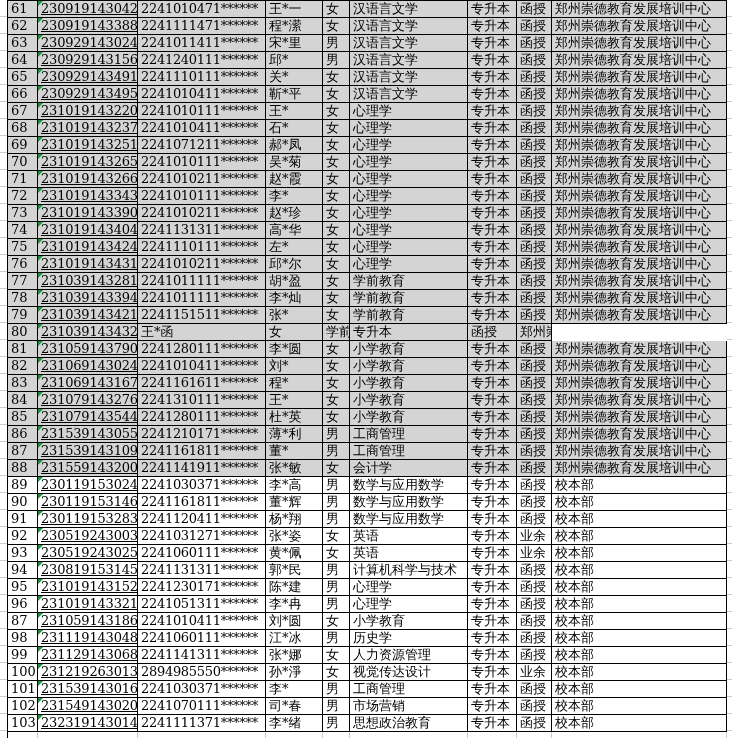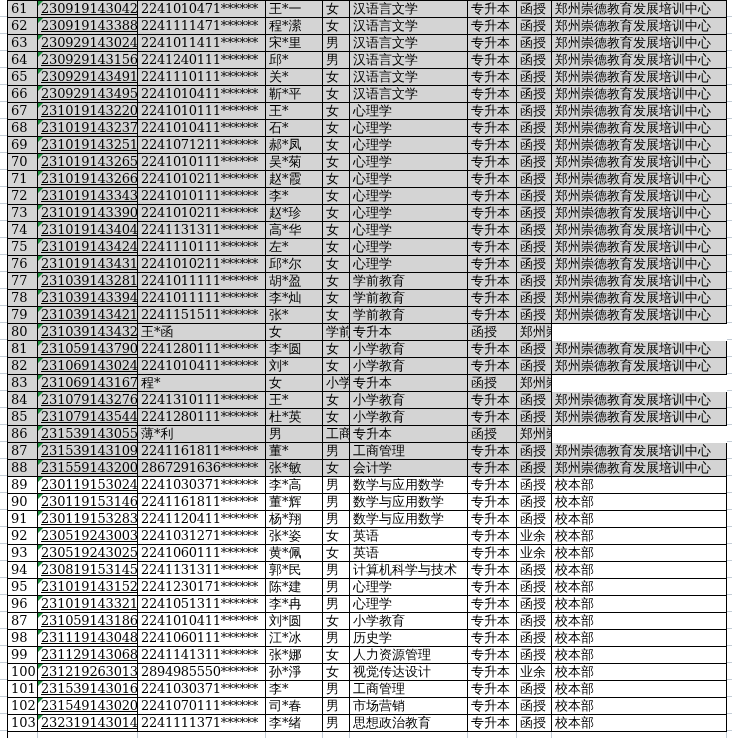--- a/index.html
+++ b/index.html
@@ -304,20 +304,21 @@
         <div class="cell col-name">刘*</div>
         <div class="cell col-gender">女</div>
         <div class="cell col-major">小学教育</div>
         <div class="cell col-level">专升本</div>
         <div class="cell col-form">函授</div>
         <div class="cell col-site">郑州崇德教育发展培训中心</div>
       </div>
       <div class="row shaded">
         <div class="cell col-seq">83</div>
         <div class="cell col-id">231069143167<span class="flag"></span></div>
+        <div class="cell col-cert">2241161611******</div>
         <div class="cell col-name">程*</div>
         <div class="cell col-gender">女</div>
         <div class="cell col-major">小学教育</div>
         <div class="cell col-level">专升本</div>
         <div class="cell col-form">函授</div>
         <div class="cell col-site">郑州崇德教育发展培训中心</div>
       </div>
       <div class="row shaded">
         <div class="cell col-seq">84</div>
         <div class="cell col-id">231079143276<span class="flag"></span></div>
@@ -336,20 +337,21 @@
         <div class="cell col-name">杜*英</div>
         <div class="cell col-gender">女</div>
         <div class="cell col-major">小学教育</div>
         <div class="cell col-level">专升本</div>
         <div class="cell col-form">函授</div>
         <div class="cell col-site">郑州崇德教育发展培训中心</div>
       </div>
       <div class="row shaded">
         <div class="cell col-seq">86</div>
         <div class="cell col-id">231539143055<span class="flag"></span></div>
+        <div class="cell col-cert">2241210171******</div>
         <div class="cell col-name">薄*利</div>
         <div class="cell col-gender">男</div>
         <div class="cell col-major">工商管理</div>
         <div class="cell col-level">专升本</div>
         <div class="cell col-form">函授</div>
         <div class="cell col-site">郑州崇德教育发展培训中心</div>
       </div>
       <div class="row shaded">
         <div class="cell col-seq">87</div>
         <div class="cell col-id">231539143109<span class="flag"></span></div>
@@ -357,21 +359,21 @@
         <div class="cell col-name">董*</div>
         <div class="cell col-gender">男</div>
         <div class="cell col-major">工商管理</div>
         <div class="cell col-level">专升本</div>
         <div class="cell col-form">函授</div>
         <div class="cell col-site">郑州崇德教育发展培训中心</div>
       </div>
       <div class="row shaded">
         <div class="cell col-seq">88</div>
         <div class="cell col-id">231559143200<span class="flag"></span></div>
-        <div class="cell col-cert">2867291636******</div>
+        <div class="cell col-cert">2241141911******</div>
         <div class="cell col-name">张*敏</div>
         <div class="cell col-gender">女</div>
         <div class="cell col-major">会计学</div>
         <div class="cell col-level">专升本</div>
         <div class="cell col-form">函授</div>
         <div class="cell col-site">郑州崇德教育发展培训中心</div>
       </div>
       <div class="row">
         <div class="cell col-seq">89</div>
         <div class="cell col-id">230119153024<span class="flag"></span></div>

